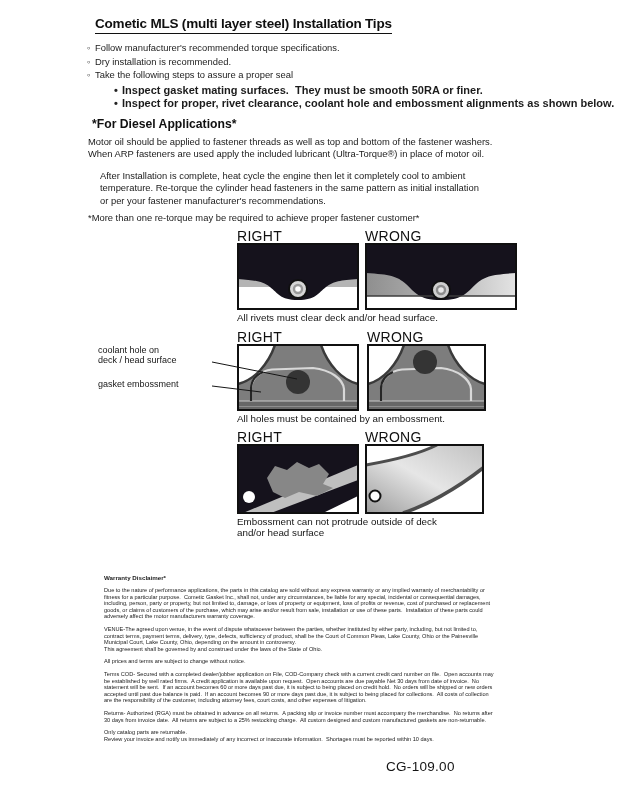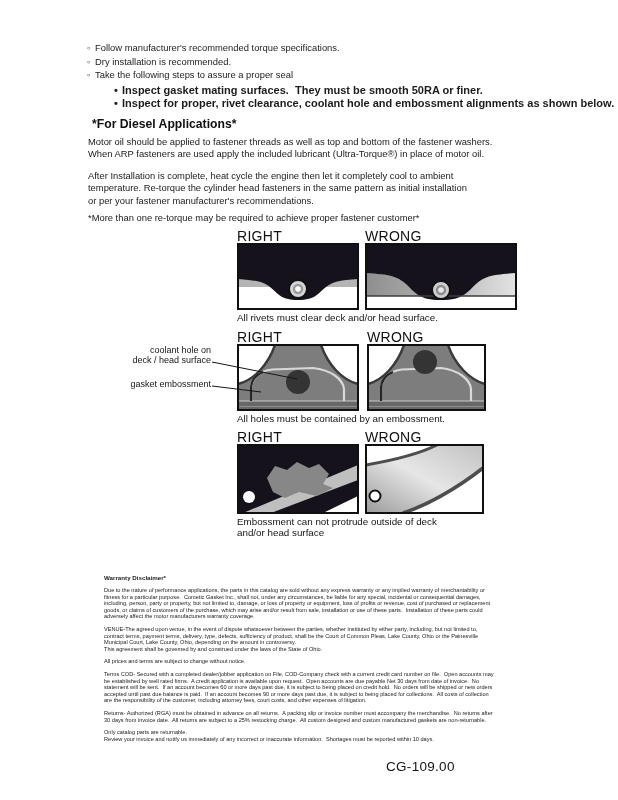--- a/index.html
+++ b/index.html
@@ -12,47 +12,48 @@
     position:absolute;left:95px;top:16px;margin:0;
     font-size:13.5px;font-weight:bold;letter-spacing:-0.2px;color:#101010;
     border-bottom:1.6px solid #101010;padding-bottom:2px;display:inline-block;
   }
   .bullets{position:absolute;left:87px;top:41px;font-size:9.4px;line-height:13.7px;}
   .subbullets{position:absolute;left:114px;top:83.5px;font-size:11px;line-height:13.4px;font-weight:bold;}
   .b .g{display:inline-block;width:8px;color:#222;}
   .subbullets .b .g{width:8px;}
   .dheading{position:absolute;left:92px;top:117px;margin:0;font-size:12.2px;font-weight:bold;color:#101010;}
   .bodytext{position:absolute;left:88px;margin:0;font-size:9.4px;line-height:12.3px;color:#1a1a1a;}
-  .p1{top:136px;} .p2{top:170px;} .note{top:212px;}
+  .p1{top:136px;} .p2{top:170px;margin-left:12px;} .note{top:212px;}
   .dlabel{position:absolute;font-size:14px;letter-spacing:0.3px;text-align:left;color:#101010;}
   .lab-r1-right{left:237px;width:122px;top:228px;}
   .lab-r1-wrong{left:365px;width:122px;top:228px;}
   .lab-r2-right{left:237px;width:122px;top:329px;}
   .lab-r2-wrong{left:367px;width:119px;top:329px;}
   .lab-r3-right{left:237px;width:122px;top:429px;}
   .lab-r3-wrong{left:365px;width:119px;top:429px;}
   .panel{position:absolute;display:block;}
   .pan-r1l{left:237px;top:243px;} .pan-r1r{left:365px;top:243px;}
   .pan-r2l{left:237px;top:344px;} .pan-r2r{left:367px;top:344px;}
   .pan-r3l{left:237px;top:444px;} .pan-r3r{left:365px;top:444px;}
   .cap{position:absolute;left:237px;font-size:9.8px;line-height:11px;color:#141414;}
   .cap1{top:312px;} .cap2{top:413px;} .cap3{top:516px;}
-  .ann{position:absolute;left:98px;width:113px;text-align:right;font-size:9px;line-height:9.8px;color:#161616;}
+  .ann{position:absolute;left:98px;width:113px;font-size:9px;line-height:9.8px;color:#161616;}
   .ann-coolant{top:346px;} .ann-emboss{top:380px;}
   .leaders{position:absolute;left:205px;top:350px;pointer-events:none;z-index:5;}
   .legal{position:absolute;left:104px;top:574px;width:470px;color:#222;}
   .lhead{margin:0 0 6px 0;font-size:6.2px;font-weight:bold;}
   .lp{margin:0 0 6px 0;font-size:5.6px;line-height:6.6px;font-weight:normal;}
   .code{position:absolute;left:386px;top:759px;font-size:13.5px;letter-spacing:0.3px;color:#141414;text-align:center;}
 </style>
 </head>
 <body>
 
 <div class="page">
 
+  <h1 class="title">Cometic MLS (multi layer steel) Installation Tips</h1>
 
   <div class="bullets">
     <div class="b"><span class="g">◦</span><span class="pre">Follow manufacturer's recommended torque specifications.</span></div>
     <div class="b"><span class="g">◦</span><span class="pre">Dry installation is recommended.</span></div>
     <div class="b"><span class="g">◦</span><span class="pre">Take the following steps to assure a proper seal</span></div>
   </div>
   <div class="subbullets">
     <div class="b"><span class="g">•</span><span class="pre">Inspect gasket mating surfaces.  They must be smooth 50RA or finer.</span></div>
     <div class="b"><span class="g">•</span><span class="pre">Inspect for proper, rivet clearance, coolant hole and embossment alignments as shown below.</span></div>
   </div>

